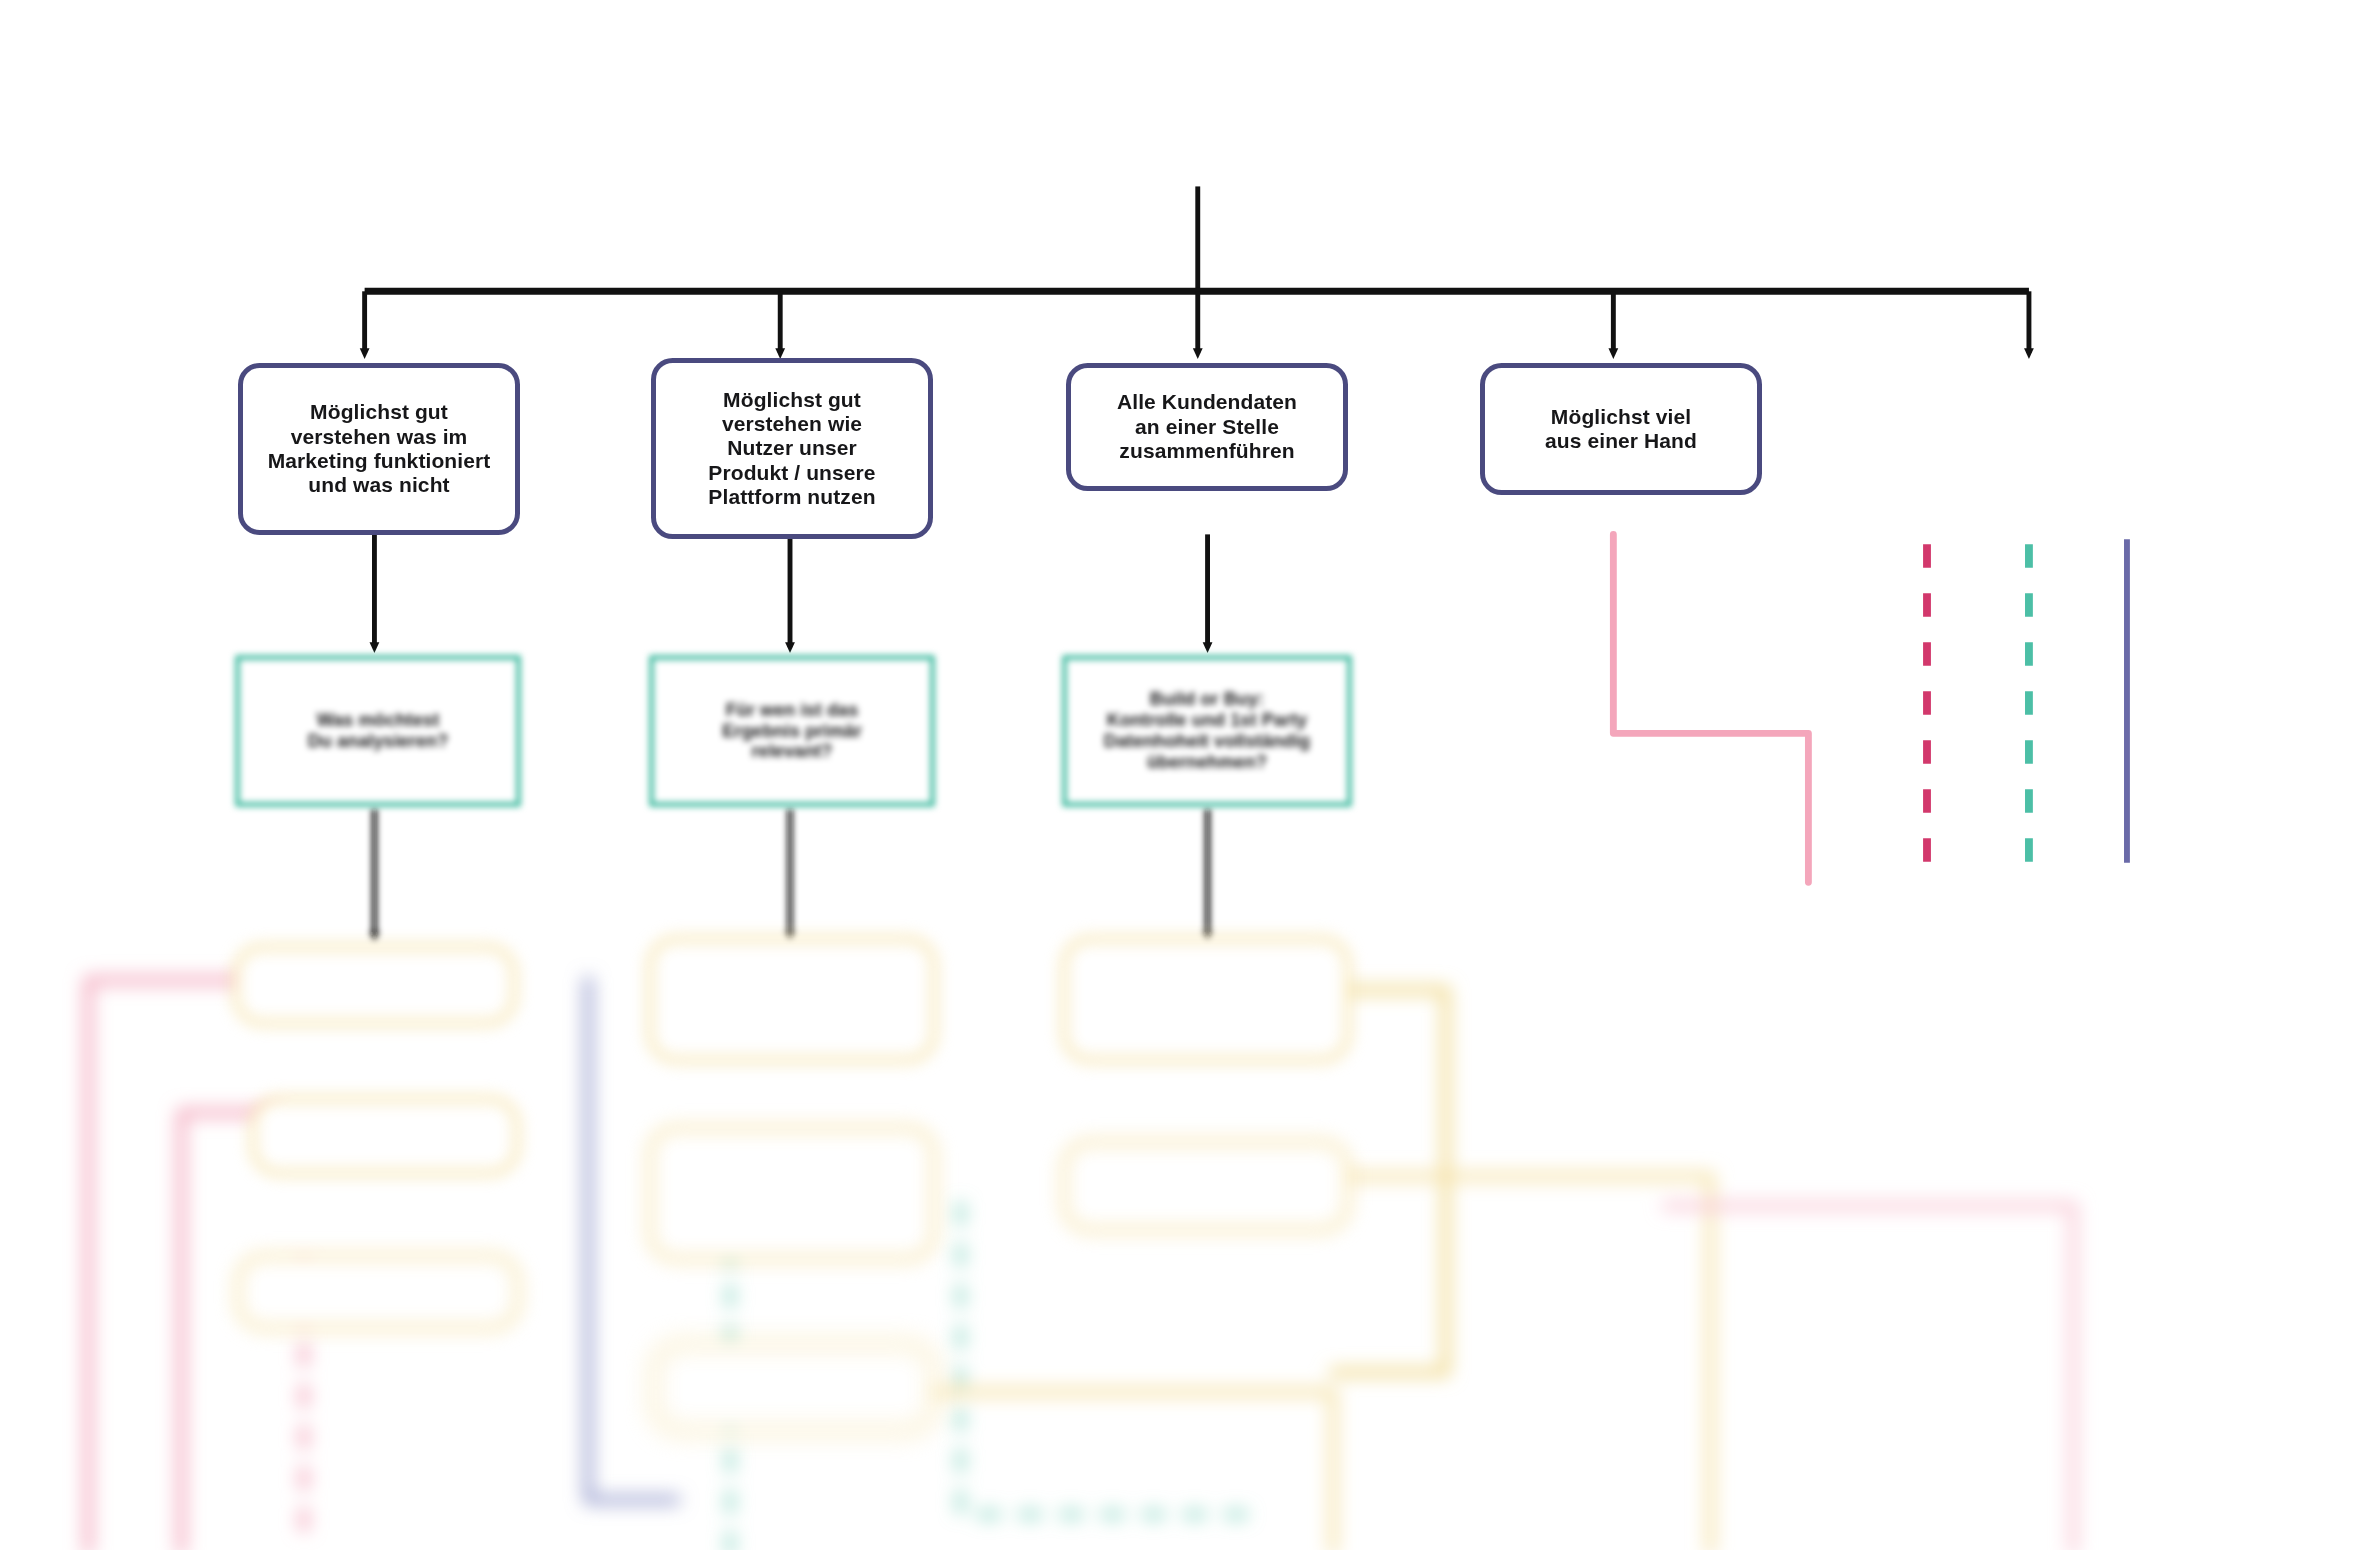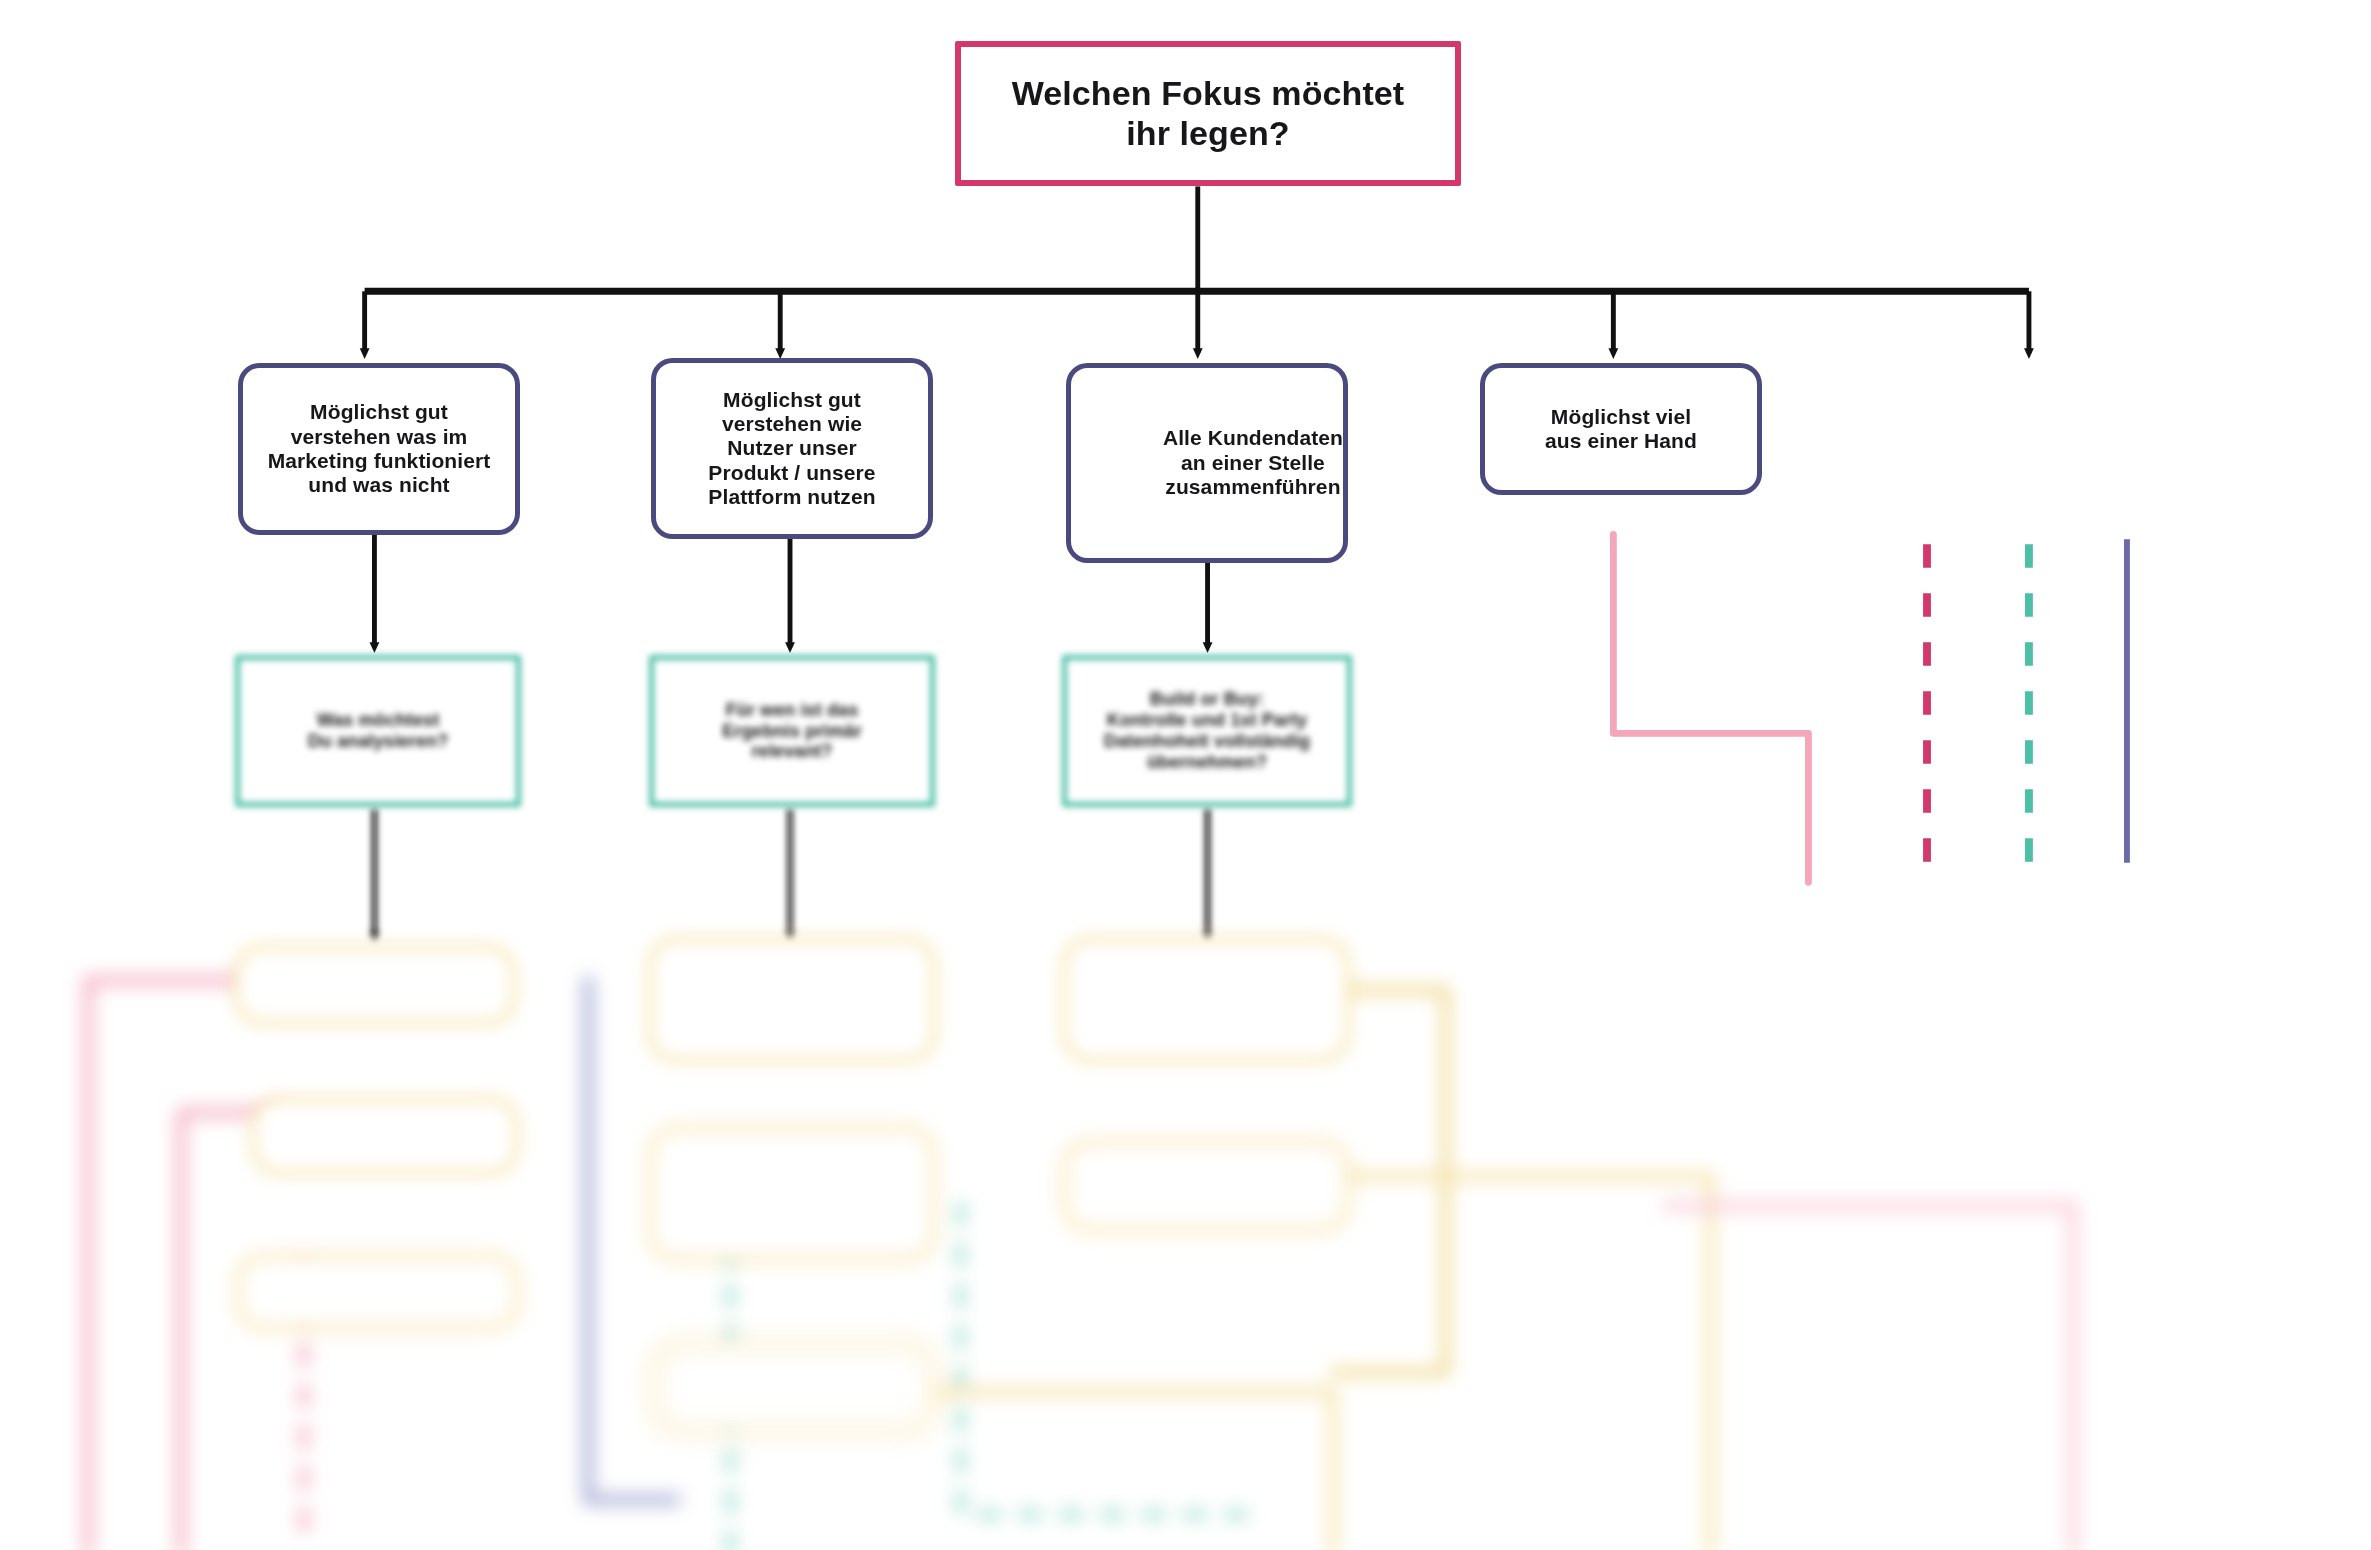--- a/index.html
+++ b/index.html
@@ -125,41 +125,37 @@
       <path d="M980,1230 L980,1545 L1290,1545" stroke="#8fd8c6" stroke-width="8" stroke-dasharray="16 26"></path>
 
       <path d="M1360,1010 L1475,1010 L1475,1400 L1360,1400" stroke="#F0D98C" stroke-width="9"></path>
       <path d="M1360,1200 L1745,1200 L1745,1582" stroke="#F6E2A8" stroke-width="9"></path>
       <path d="M900,1420 L1360,1420 L1360,1582" stroke="#F6E2A8" stroke-width="9"></path>
 
       <path d="M1700,1230 L2115,1230 L2115,1582" stroke="#F9C9D6" stroke-width="9"></path>
     </g>
   </svg>
 
-  <div class="node root" style="left:955px;top:41px;width:506px;height:145px;">
-    <span>Welchen Fokus möchtet
-ihr legen?</span>
-  </div>
 
   <div class="node lvl2" style="left:238px;top:363px;width:282px;height:172px;">
     <span>Möglichst gut
 verstehen was im
 Marketing funktioniert
 und was nicht</span>
   </div>
 
   <div class="node lvl2" style="left:651px;top:358px;width:282px;height:181px;">
     <span>Möglichst gut
 verstehen wie
 Nutzer unser
 Produkt / unsere
 Plattform nutzen</span>
   </div>
 
-  <div class="node lvl2" style="left:1066px;top:363px;width:282px;height:200px;justify-content:flex-end;">
+  <div class="node lvl2" style="left:1066px;top:363px;width:282px;height:128px;">
     <span>Alle Kundendaten
 an einer Stelle
 zusammenführen</span>
   </div>
 
   <div class="node lvl2" style="left:1480px;top:363px;width:282px;height:132px;">
     <span>Möglichst viel
 aus einer Hand</span>
   </div>
 

